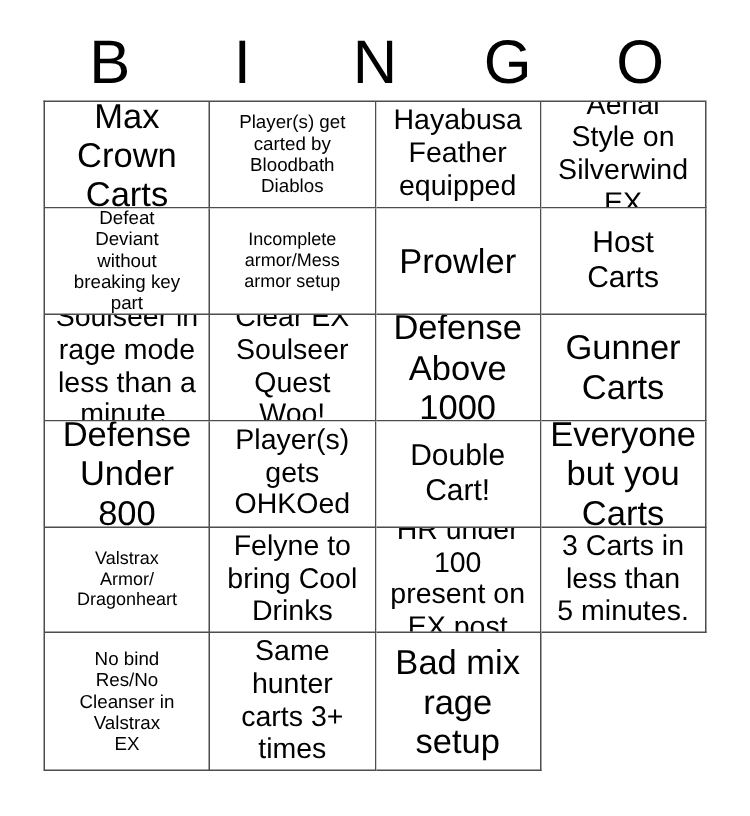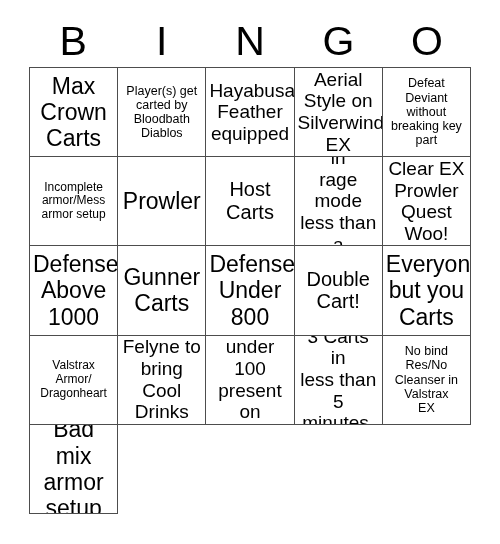--- a/index.html
+++ b/index.html
@@ -45,21 +45,21 @@
   }
 
   
   #bingo-grid {
     position: absolute;
     left: 29px;
     top: 67px;
     width: 442px;
     height: 447px;
     display: grid;
-    grid-template-columns: repeat(5, 1fr);
+    grid-template-columns: repeat(4, 1fr);
     grid-template-rows: repeat(5, 1fr);
     border-top: 1px solid #4d4d4d;
     border-left: 1px solid #4d4d4d;
     box-sizing: border-box;
     background: #ffffff;
   }
 
   .bingo-cell {
     border-right: 1px solid #4d4d4d;
     border-bottom: 1px solid #4d4d4d;
@@ -145,37 +145,42 @@
 Carts</span>
       </div>
       <div class="bingo-cell sz-md">
         <span class="cell-text">Soulseer in
 rage mode
 less than a
 minute.</span>
       </div>
       <div class="bingo-cell sz-md">
         <span class="cell-text">Clear EX
-Prowler
+Soulseer
 Quest
 Woo!</span>
       </div>
       <div class="bingo-cell sz-lg">
         <span class="cell-text">Defense
 Above
 1000</span>
       </div>
       <div class="bingo-cell sz-lg">
         <span class="cell-text">Gunner
 Carts</span>
       </div>
       <div class="bingo-cell sz-lg">
         <span class="cell-text">Defense
 Under
 800</span>
+      </div>
+      <div class="bingo-cell sz-md">
+        <span class="cell-text">Player(s)
+gets
+OHKOed</span>
       </div>
       <div class="bingo-cell sz-xl">
         <span class="cell-text">Double
 Cart!</span>
       </div>
       <div class="bingo-cell sz-lg">
         <span class="cell-text">Everyone
 but you
 Carts</span>
       </div>
@@ -200,20 +205,26 @@
 less than
 5 minutes.</span>
       </div>
       <div class="bingo-cell sz-xs">
         <span class="cell-text">No bind
 Res/No
 Cleanser in
 Valstrax
 EX</span>
       </div>
+      <div class="bingo-cell sz-md">
+        <span class="cell-text">Same
+hunter
+carts 3+
+times</span>
+      </div>
       <div class="bingo-cell sz-lg">
         <span class="cell-text">Bad mix
-armor
+rage
 setup</span>
       </div>
     </div>
 
 </div>
 
 </body></html>

